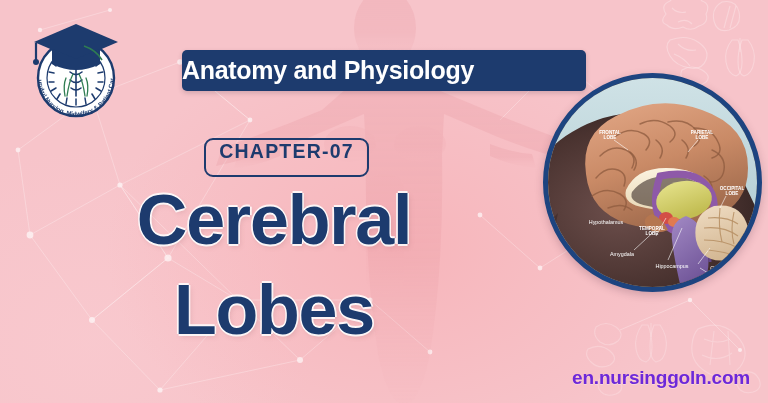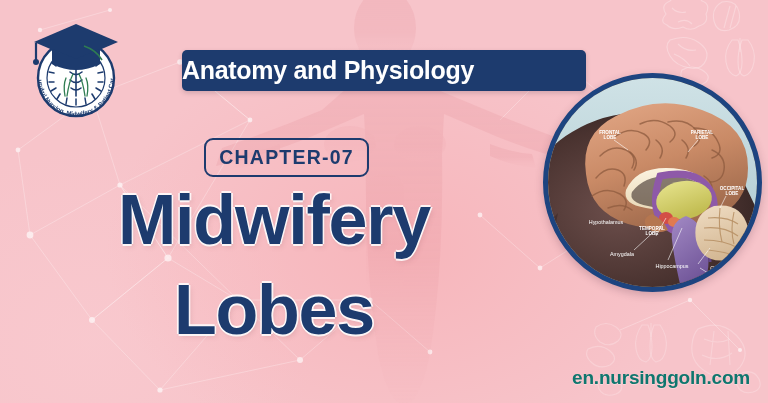--- a/index.html
+++ b/index.html
@@ -49,21 +49,21 @@
     color:#ffffff;font-size:25px;font-weight:bold;letter-spacing:-.3px;
     white-space:nowrap;
   }
 
   
   .chapter-badge{
     position:absolute;left:204px;top:138px;
     width:161px;height:35px;
     border:2.5px solid #1d3b6e;
     border-radius:9px;
-    display:flex;align-items:center;justify-content:center;
+    display:flex;align-items:flex-start;justify-content:center;
     background:transparent;
   }
   .chapter-badge span{
     color:#1d3b6e;font-size:19.5px;font-weight:bold;letter-spacing:1.2px;
     white-space:nowrap;
   }
 
   
   .main-title{
     position:absolute;left:24px;top:187px;width:500px;
@@ -76,21 +76,21 @@
        0 1.6px 0 rgba(255,255,255,.85),
        0 -1.6px 0 rgba(255,255,255,.85),
        2px 3px 5px rgba(150,90,100,.18);
   }
   .main-title .l1{display:block;}
   .main-title .l2{display:block;margin-top:23px;}
 
   
   .footer-url{
     position:absolute;right:18px;bottom:14px;
-    color:#0f766e;font-size:19px;font-weight:bold;letter-spacing:-.2px;
+    color:#6d28d9;font-size:19px;font-weight:bold;letter-spacing:-.2px;
     white-space:nowrap;
     text-shadow:0 1px 0 rgba(255,255,255,.3);
   }
 
   
   .brain-circle{
     position:absolute;left:543px;top:73px;width:209px;height:209px;
     border-radius:50%;
     border:5px solid #1d4480;
     overflow:hidden;
@@ -259,21 +259,21 @@
 
   <div class="subject-banner">
     <span>Anatomy and Physiology</span>
   </div>
 
   <div class="chapter-badge">
     <span>CHAPTER-07</span>
   </div>
 
   <div class="main-title">
-    <span class="l1">Midwifery</span>
+    <span class="l1">Cerebral</span>
     <span class="l2">Lobes</span>
   </div>
 
   <div class="brain-circle">
     <svg viewBox="0 0 209 209">
       <defs>
         <radialGradient id="headg" cx="40%" cy="55%" r="75%">
           <stop offset="0%" stop-color="#6d4f4c"></stop>
           <stop offset="60%" stop-color="#4a3330"></stop>
           <stop offset="100%" stop-color="#2a1d1d"></stop>

